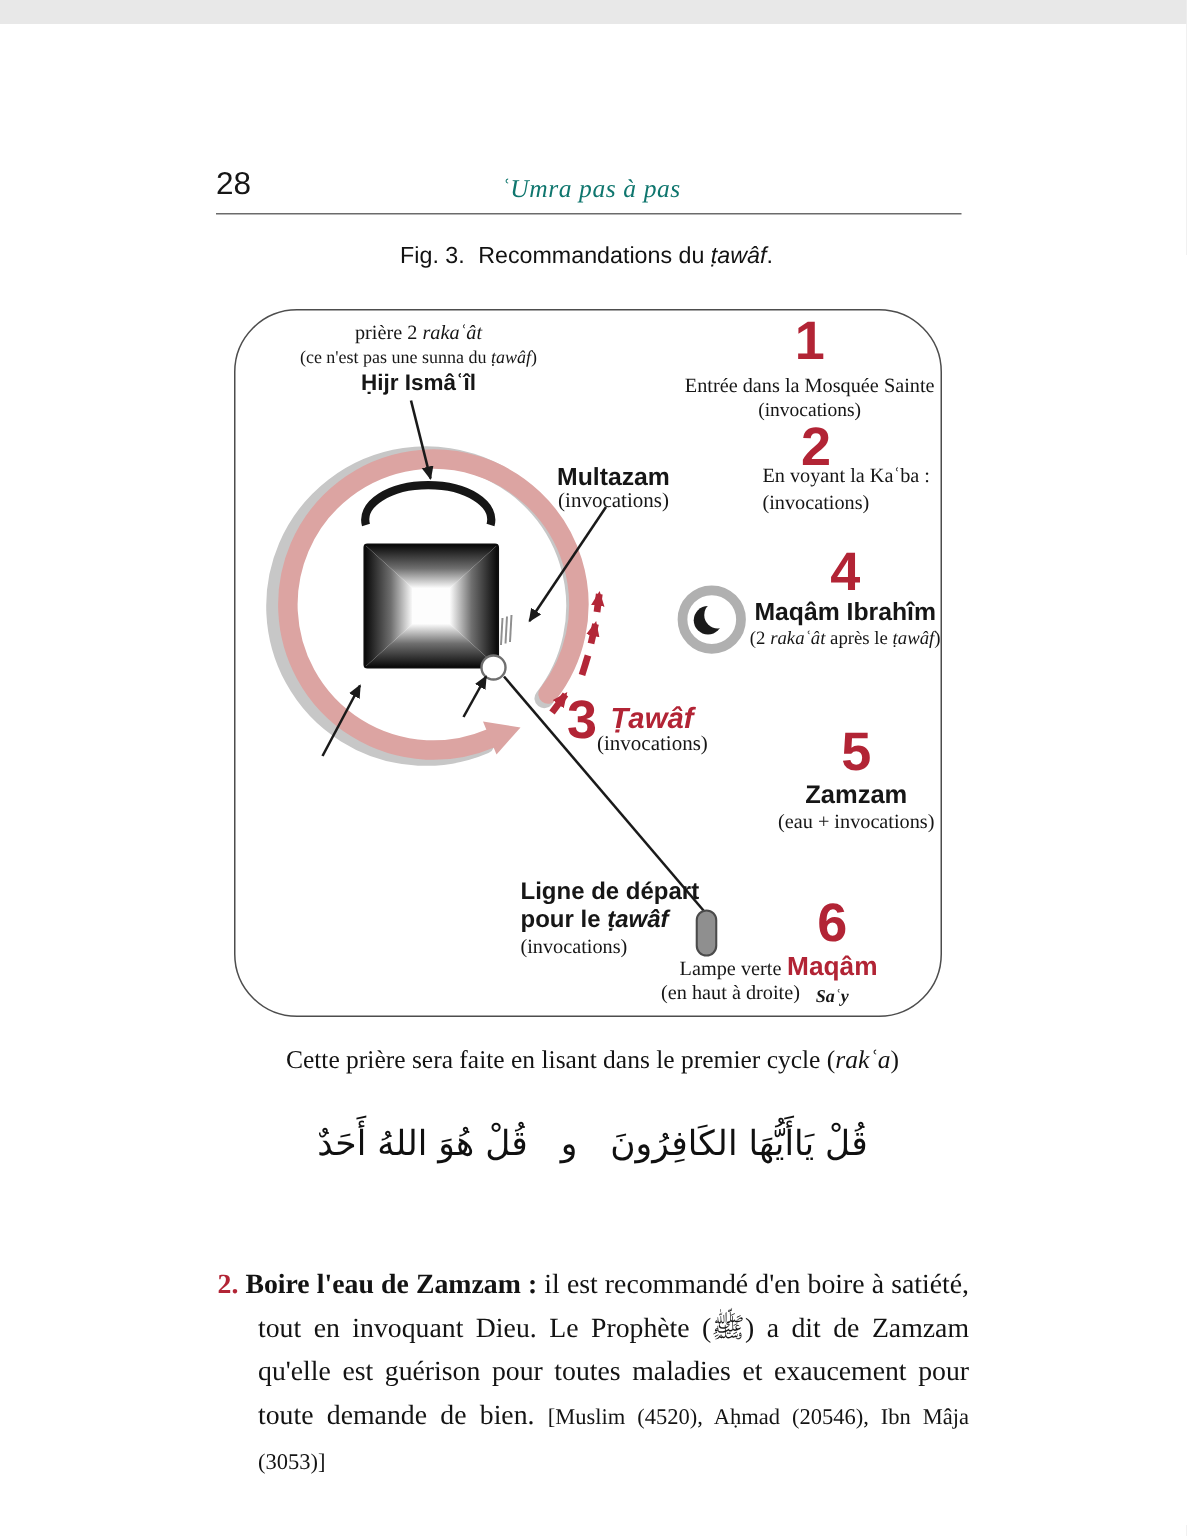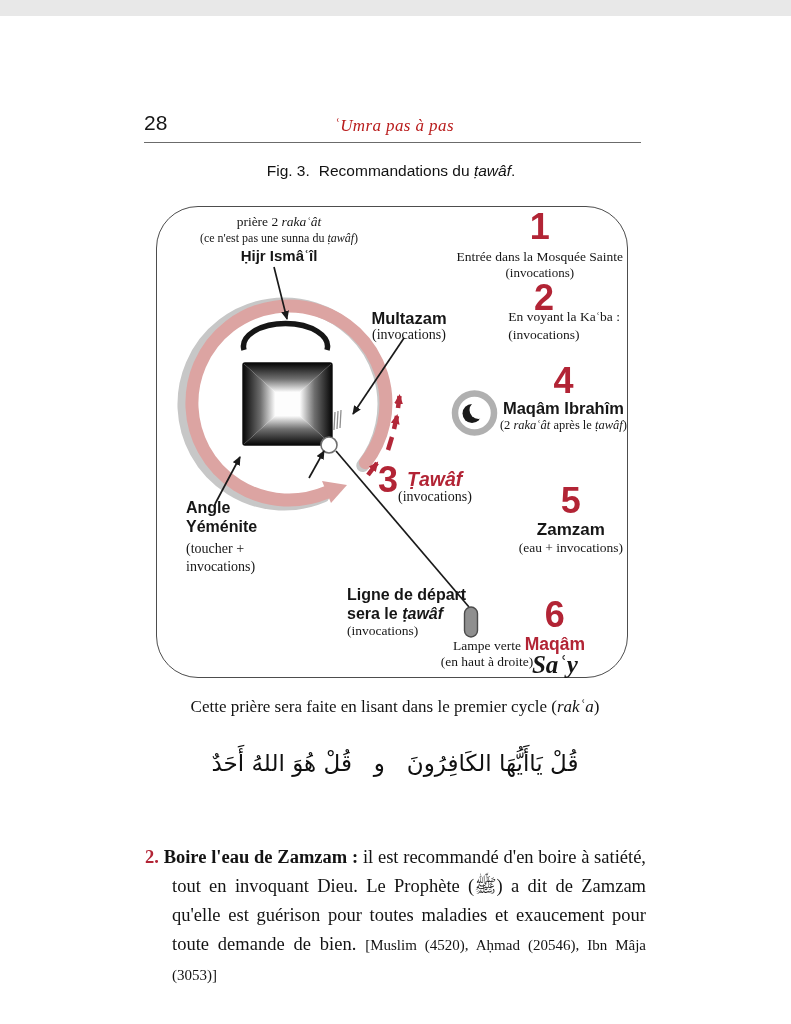--- a/index.html
+++ b/index.html
@@ -7,21 +7,21 @@
         font-family:"Liberation Serif","DejaVu Serif",serif;color:#161616;}
   .abs{position:absolute;}
   .ctr{transform:translateX(-50%);text-align:center;}
   .sans{font-family:"Liberation Sans","DejaVu Sans",sans-serif;}
   .serif{font-family:"Liberation Serif","DejaVu Serif",serif;}
   .it{font-style:italic;}
   .b{font-weight:bold;}
   .red{color:#b22435;}
   
   .pagenum{left:144px;top:95px;font-size:21px;}
-  .runtitle{left:394px;top:100px;font-size:17px;font-style:italic;letter-spacing:.4px;color:#b91c1c;}
+  .runtitle{left:394px;top:100px;font-size:17px;font-style:italic;letter-spacing:.4px;color:#0f766e;}
   .hrule{left:144px;top:126px;width:497px;border-top:1.4px solid #6b6b6b;height:0;}
   .caption{left:391px;top:146px;font-size:15.5px;color:#121212;}
   .caption .figlbl{margin-right:9px;}
   
   .figure{left:156px;top:190px;width:470px;height:470px;border:1.5px solid #4d4d4d;border-radius:42px;}
   .figure svg{position:absolute;left:0;top:0;}
   .flbl{position:absolute;line-height:1.15;}
   
   .hijr-block{left:122px;top:7px;font-size:13.5px;line-height:16px;}
   .hijr-name{font-size:15px;margin-top:2px;}
@@ -37,21 +37,21 @@
   .num2{left:377px;top:77px;}
   .step2txt{right:7px;top:101px;text-align:left;font-size:13.5px;line-height:17.5px;}
   .step4{right:0px;top:160px;}
   .step4 .t{font-size:16.5px;line-height:19px;margin-top:4px;font-weight:bold;}
   .step4 .n{font-size:12.5px;line-height:15px;}
   .step5{right:4px;top:280px;}
   .step5 .t{font-size:17px;line-height:20px;margin-top:5px;font-weight:bold;}
   .step5 .n{font-size:13.5px;line-height:16px;}
   .step6{right:42px;top:394px;}
   .step6 .t{font-size:17.5px;line-height:20px;margin-top:5px;font-weight:bold;color:#b22435;}
-  .step6 .s{font-size:25px;line-height:21px;font-weight:bold;font-style:italic;}
+  .step6 .s{font-size:12px;line-height:21px;font-weight:bold;font-style:italic;}
   .num3{left:221px;top:259px;}
   .tawaf-lbl{left:250px;top:261px;font-size:19.5px;font-weight:bold;font-style:italic;color:#b22435;}
   .tawaf-note{left:241px;top:282px;font-size:14px;}
   .angle-block{left:29px;top:291px;}
   .angle-block .t{font-size:16px;line-height:19px;font-weight:bold;}
   .angle-block .n{font-size:14px;line-height:18px;margin-top:4px;}
   .pierre-block{left:148px;top:311px;}
   .pierre-block .t{font-size:16px;line-height:19px;font-weight:bold;}
   .pierre-block .n{font-size:14px;line-height:18px;margin-top:3px;}
   .ligne-block{left:190px;top:379px;}
@@ -197,31 +197,25 @@
     <div class="flbl step step6">
       <div class="bignum">6</div>
       <div class="t sans">Maqâm</div>
       <div class="s serif">Saʿy</div>
     </div>
 
     <div class="flbl bignum num3">3</div>
     <div class="flbl tawaf-lbl sans">Ṭawâf</div>
     <div class="flbl tawaf-note serif">(invocations)</div>
 
-    <div class="flbl angle-block">
-      <div class="t sans">Angle</div>
-      <div class="t sans">Yéménite</div>
-      <div class="n serif">(toucher +</div>
-      <div class="n serif" style="margin-top:0;">invocations)</div>
-    </div>
 
 
     <div class="flbl ligne-block">
       <div class="t sans">Ligne de départ</div>
-      <div class="t sans"><span>sera le </span><span class="it">ṭawâf</span></div>
+      <div class="t sans"><span>pour le </span><span class="it">ṭawâf</span></div>
       <div class="n serif">(invocations)</div>
     </div>
 
     <div class="flbl ctr lampe-block serif">
       <div>Lampe verte</div>
       <div>(en haut à droite)</div>
     </div>
   </div>
 
   <div class="abs para1">

